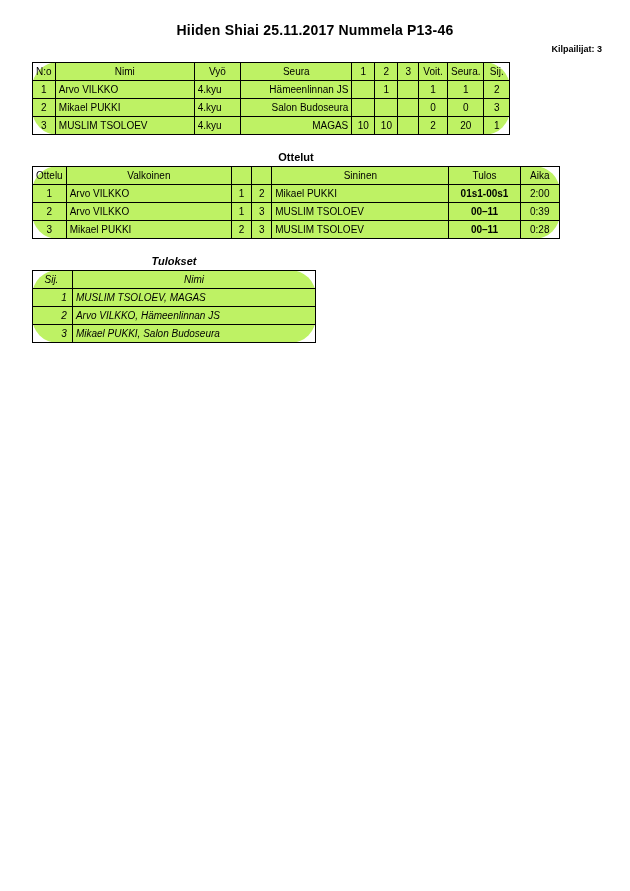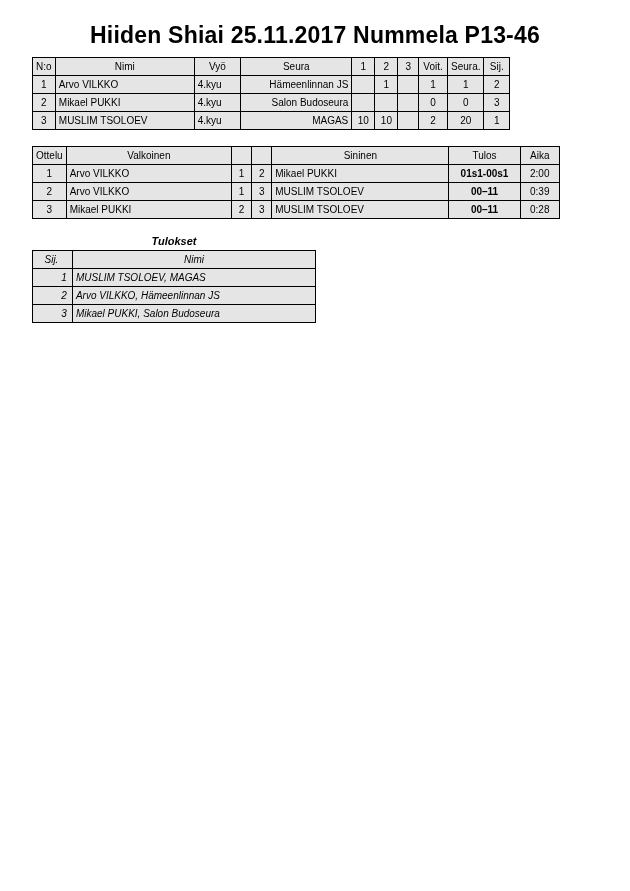--- a/index.html
+++ b/index.html
@@ -15,21 +15,21 @@
     position: relative;
     overflow: hidden;
   }
   .page {
     position: relative;
     width: 630px;
     height: 891px;
   }
   .doc-title {
     text-align: center;
-    font-size: 23px;
+    font-size: 14px;
     font-weight: bold;
     letter-spacing: 0.2px;
     margin: 22px 0 0 0;
     padding: 0 10px;
   }
   .entrants-count {
     text-align: right;
     font-size: 9px;
     font-weight: bold;
     margin: 6px 28px 0 0;
@@ -39,21 +39,22 @@
   }
   .section-title {
     font-size: 11px;
     font-weight: bold;
     text-align: center;
     margin: 0 0 3px 0;
   }
   table {
     border-collapse: collapse;
     font-size: 10px;
-    background: #e5e5e5;
+    background: #bef264;
+    border-radius: 26px;
   }
   table td, table th {
     border: 1px solid #000000;
     padding: 1px 3px;
     font-weight: normal;
     white-space: nowrap;
     line-height: 14px;
     height: 15px;
   }
   th {
@@ -108,20 +109,21 @@
     width: 528px;
     text-align: center;
   }
 </style>
 </head>
 <body>
 
 <div class="page">
 
   <div class="doc-title">Hiiden Shiai  25.11.2017  Nummela   P13-46</div>
+  <div class="entrants-count">Kilpailijat: 3</div>
 
   <div class="section" id="kilpailijat-wrap">
     <table id="kilpailijat-table">
       <thead>
         <tr>
           <th class="col-no">N:o</th>
           <th class="col-nimi">Nimi</th>
           <th class="col-vyo">Vyö</th>
           <th class="col-seura">Seura</th>
           <th class="col-m">1</th>
@@ -167,20 +169,21 @@
           <td class="col-m"></td>
           <td class="col-voit">2</td>
           <td class="col-pist">20</td>
           <td class="col-sij">1</td>
         </tr>
       </tbody>
     </table>
   </div>
 
   <div class="section" id="ottelut-wrap">
+    <div class="section-title title-over-ottelut">Ottelut</div>
     <table id="ottelut-table">
       <thead>
         <tr>
           <th class="col-ottelu">Ottelu</th>
           <th class="col-valk">Valkoinen</th>
           <th class="col-pt"></th>
           <th class="col-pt"></th>
           <th class="col-sin">Sininen</th>
           <th class="col-tulos">Tulos</th>
           <th class="col-aika">Aika</th>

